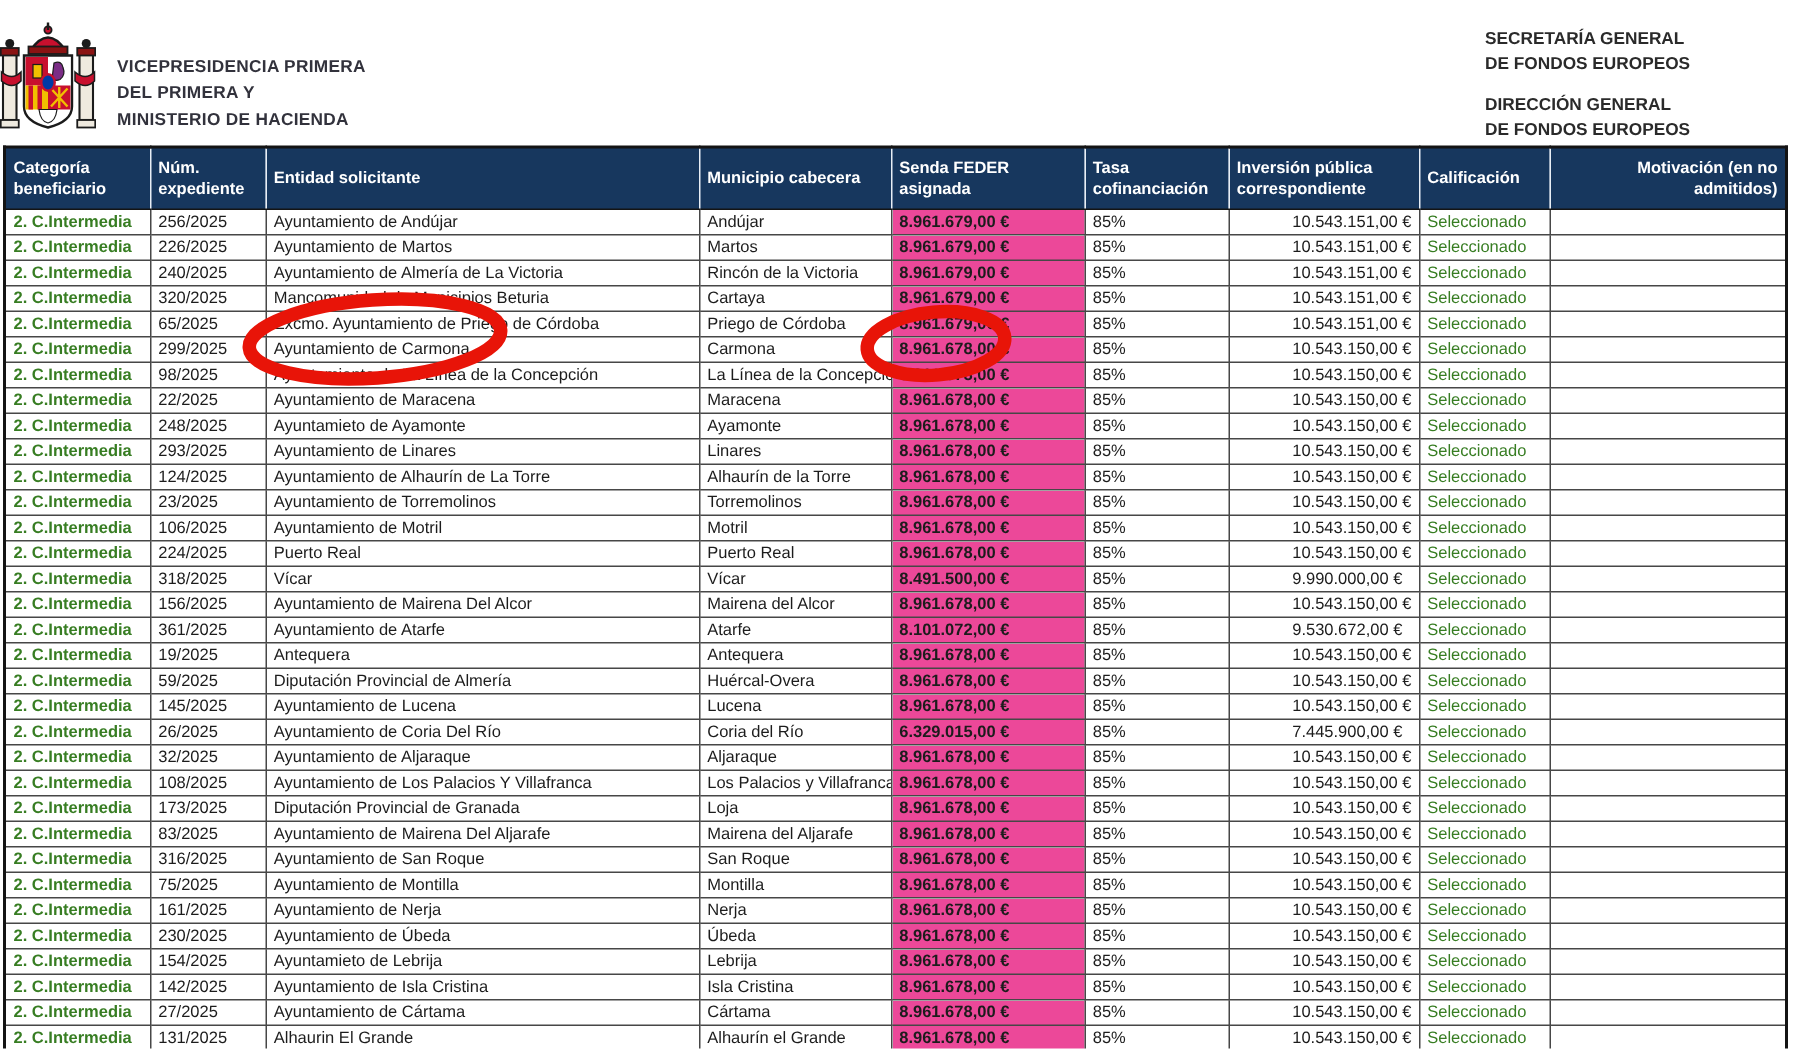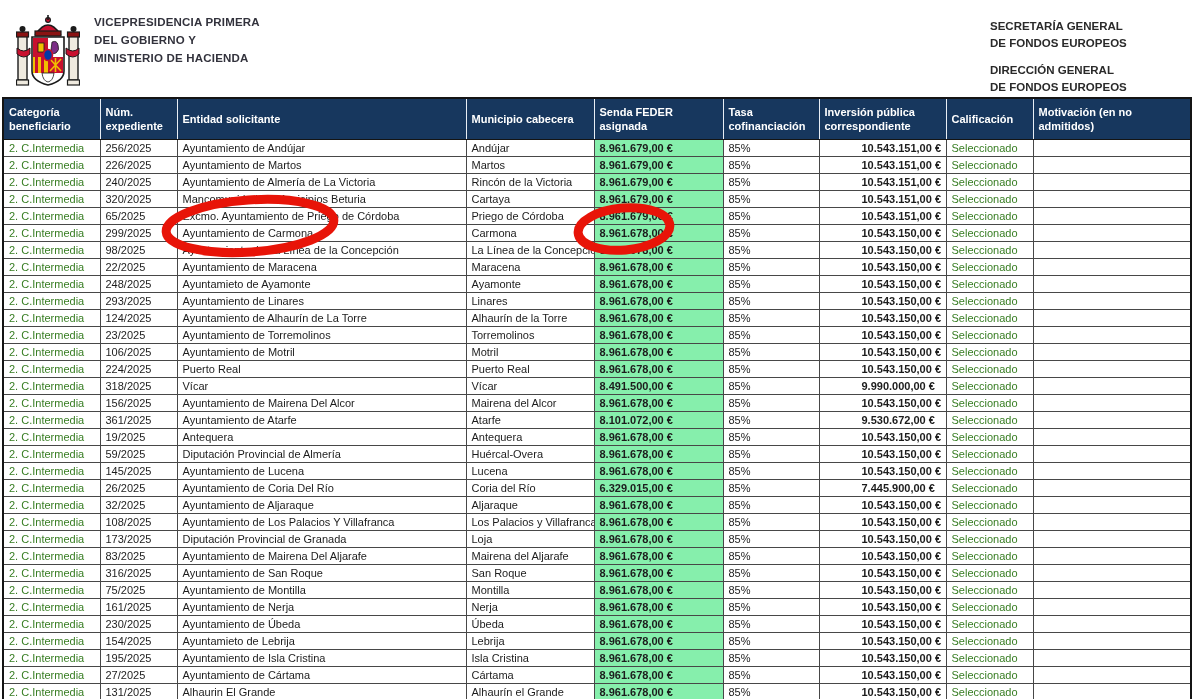--- a/index.html
+++ b/index.html
@@ -3,42 +3,42 @@
 <meta charset="utf-8">
 <style>
   html,body{margin:0;padding:0;}
   body{
     width:1199px;height:699px;position:relative;overflow:hidden;
     background:#ffffff;
     font-family:"Liberation Sans",sans-serif;
     -webkit-font-smoothing:antialiased;
   }
   
-  .brand-left{position:absolute;left:16px;top:14px;display:flex;align-items:flex-start;}
+  .brand-left{position:absolute;left:0;top:14px;display:flex;align-items:flex-end;}
   .coa{width:64px;height:76px;}
   .ministry{margin-left:14px;font-size:11.5px;font-weight:bold;color:#32323c;line-height:1.55;letter-spacing:.2px;}
   .brand-right{position:absolute;left:990px;top:18px;font-size:11.5px;font-weight:bold;color:#2a2a2a;line-height:1.45;}
   .brand-right .block{margin-bottom:11px;}
   
   .grid-wrap{position:absolute;left:2px;top:97px;width:1188px;}
   table{border-collapse:collapse;table-layout:fixed;width:1188px;border:2px solid #141414;}
   th{
     background:#17375E;color:#ffffff;font-size:11px;font-weight:bold;text-align:left;
     padding:2px 5px;height:36px;vertical-align:middle;line-height:1.3;
     border-right:1px solid #e8eef5;border-bottom:1px solid #141414;
   }
-  th:last-child{border-right:none;}
+  th:last-child{border-right:none;text-align:right;}
   td{
     font-size:11px;color:#1c1c1c;height:16px;padding:0 5px;line-height:16px;
     border:1px solid #474747;white-space:nowrap;overflow:hidden;background:#ffffff;
     vertical-align:middle;
   }
-  td.cat{color:#377D22;font-weight:normal;}
-  td.senda{background:#86efac;font-weight:bold;}
-  td.inv{font-weight:bold;padding-left:42px;}
+  td.cat{color:#377D22;font-weight:bold;}
+  td.senda{background:#ec4899;font-weight:bold;}
+  td.inv{font-weight:normal;padding-left:42px;}
   td.cal{color:#377D22;font-weight:normal;}
   
   .annot{position:absolute;left:0;top:0;width:1199px;height:699px;pointer-events:none;z-index:10;}
 </style>
 </head>
 <body>
 
 <div class="brand-left">
   <svg class="coa" viewBox="0 0 64 76" aria-hidden="true">
 
@@ -68,21 +68,21 @@
     <rect x="17" y="43" width="15" height="16" fill="#f1bf00"></rect>
     <rect x="19" y="43" width="3" height="16" fill="#c8102e"></rect>
     <rect x="25" y="43" width="3" height="16" fill="#c8102e"></rect>
     <rect x="32" y="43" width="15" height="16" fill="#c8102e"></rect>
     <path d="M34 45 l11 12 M45 45 l-11 12 M39.5 44 v14" stroke="#f1bf00" stroke-width="1.6" fill="none"></path>
     <path d="M26 59 h12 q-1 8 -6 9 q-5 -1 -6 -9 Z" fill="#ffffff" stroke="#1b1b1b" stroke-width="0.8"></path>
     <ellipse cx="32" cy="41" rx="4.5" ry="5.5" fill="#0039a6" stroke="#c8102e" stroke-width="1.6"></ellipse>
   </svg>
   <div class="ministry">
     <div>VICEPRESIDENCIA PRIMERA</div>
-    <div>DEL GOBIERNO Y</div>
+    <div>DEL PRIMERA Y</div>
     <div>MINISTERIO DE HACIENDA</div>
   </div>
 </div>
 
 <div class="brand-right">
   <div class="block">
     <div>SECRETARÍA GENERAL</div>
     <div>DE FONDOS EUROPEOS</div>
   </div>
   <div class="block">
@@ -443,21 +443,21 @@
           <td>Ayuntamieto de Lebrija</td>
           <td>Lebrija</td>
           <td class="senda">8.961.678,00 €</td>
           <td>85%</td>
           <td class="inv">10.543.150,00 €</td>
           <td class="cal">Seleccionado</td>
           <td></td>
         </tr>
         <tr>
           <td class="cat">2. C.Intermedia</td>
-          <td>195/2025</td>
+          <td>142/2025</td>
           <td>Ayuntamiento de Isla Cristina</td>
           <td>Isla Cristina</td>
           <td class="senda">8.961.678,00 €</td>
           <td>85%</td>
           <td class="inv">10.543.150,00 €</td>
           <td class="cal">Seleccionado</td>
           <td></td>
         </tr>
         <tr>
           <td class="cat">2. C.Intermedia</td>

